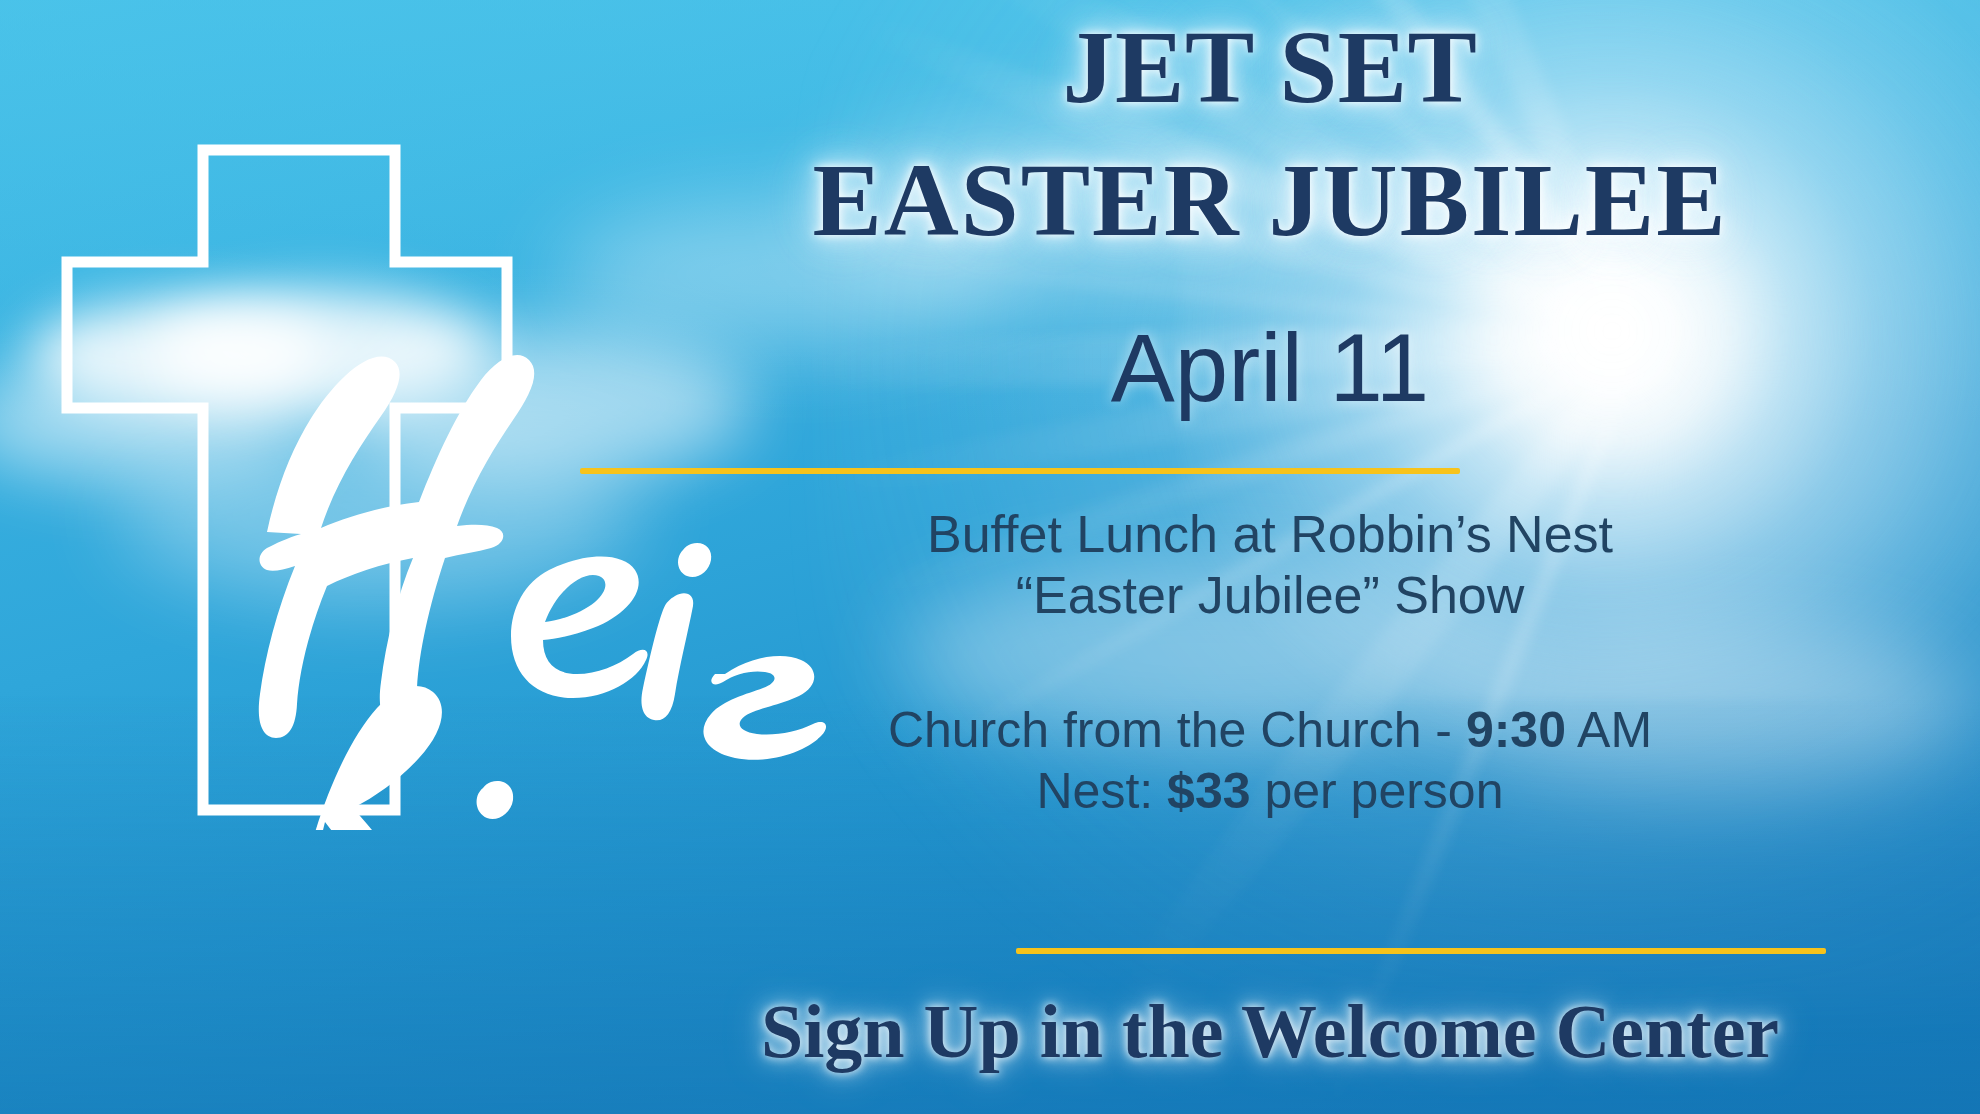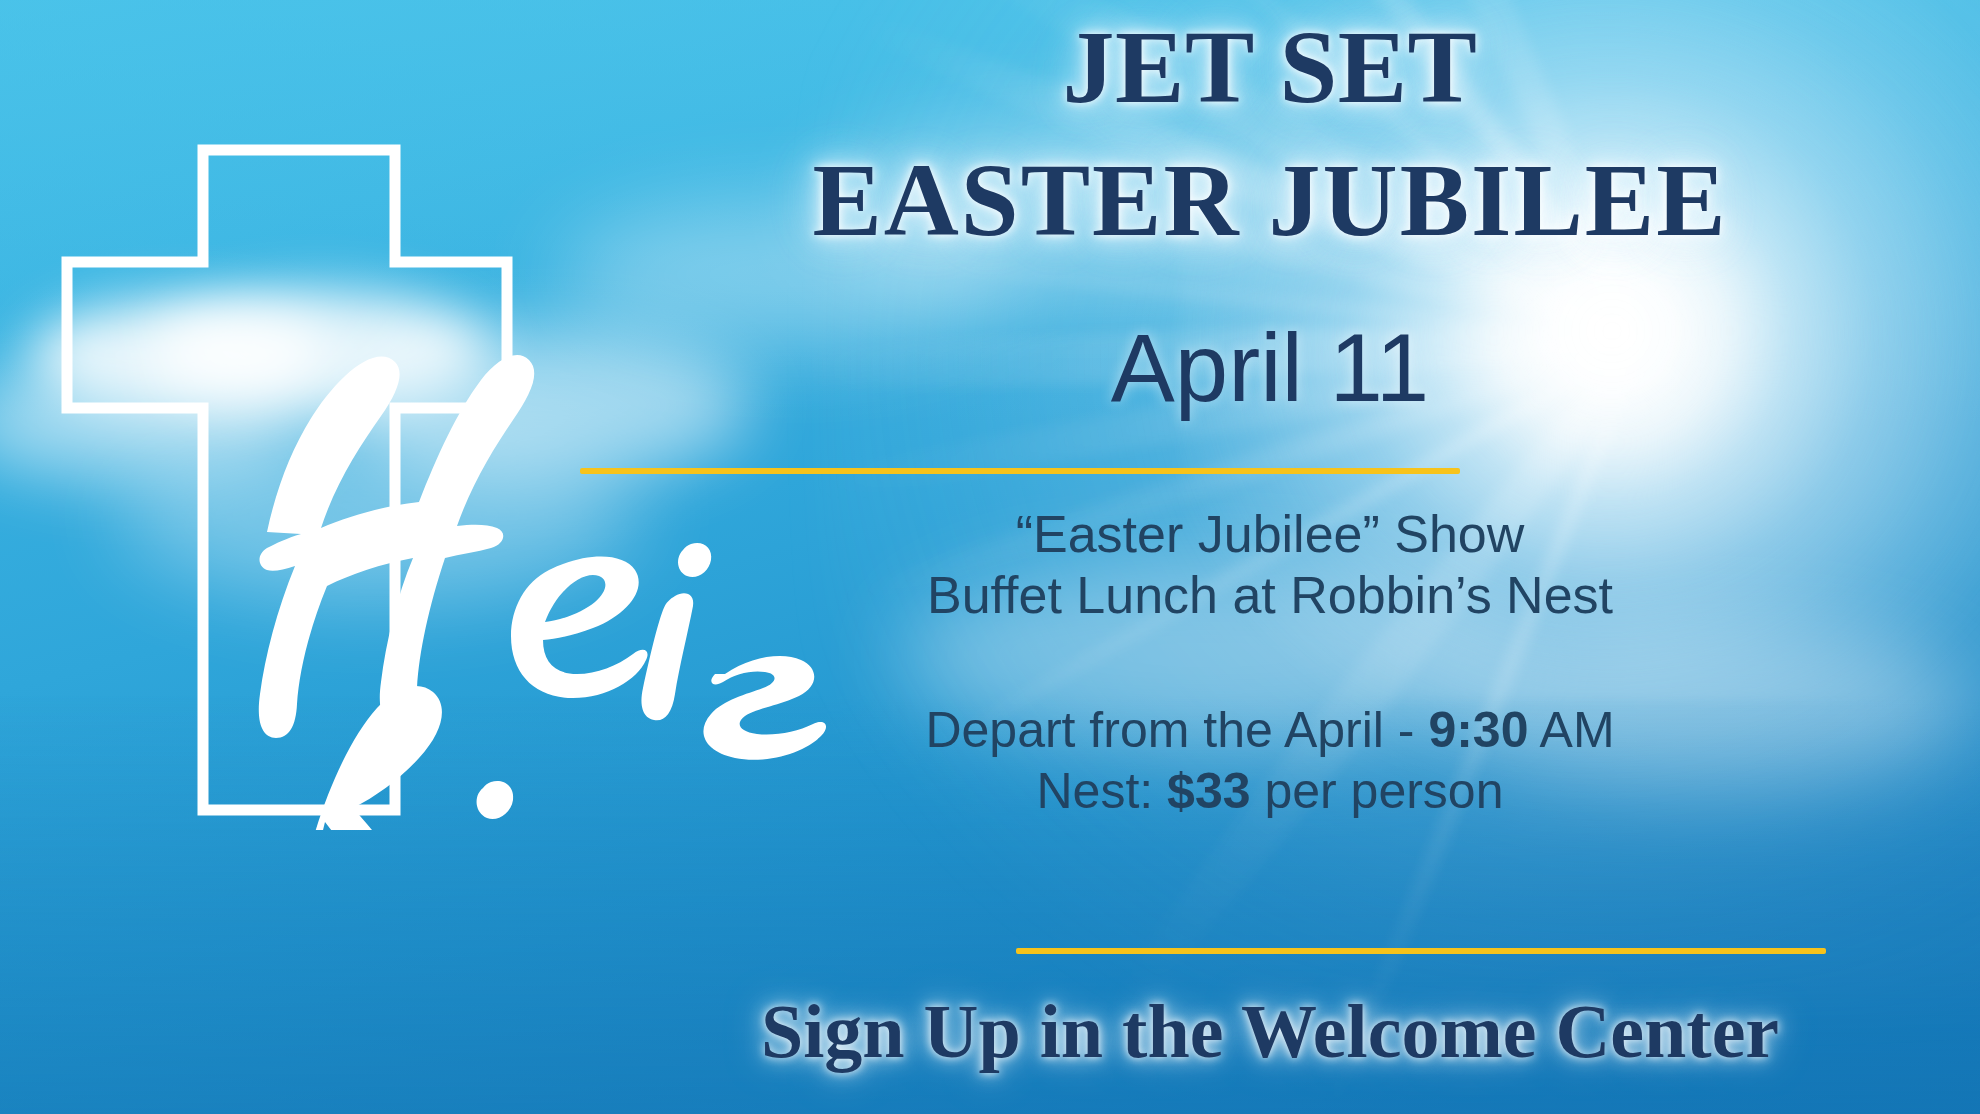--- a/index.html
+++ b/index.html
@@ -292,26 +292,26 @@
 
     <div class="headline" id="title-line1">JET SET</div>
 
     <div class="headline" id="title-line2">EASTER  JUBILEE</div>
 
     <div id="event-date">April 11</div>
 
     <div class="rule-gold" id="rule-top"></div>
 
     <div class="body-block" id="details-block">
+      <span class="line">Buffet Lunch at Robbin’s Nest</span>
       <span class="line">“Easter Jubilee” Show</span>
-      <span class="line">Buffet Lunch at Robbin’s Nest</span>
     </div>
 
     <div class="body-block" id="logistics-block">
-      <span class="line"><span>Depart from the April - </span><b>9:30</b><span> AM</span></span>
+      <span class="line"><span>Church from the Church - </span><b>9:30</b><span> AM</span></span>
       <span class="line"><span>Nest: </span><b>$33</b><span> per person</span></span>
     </div>
 
     <div class="rule-gold" id="rule-bottom"></div>
 
     <div id="signup-line">Sign Up in the Welcome Center</div>
   </div>
 </div>
 
 </body></html>

